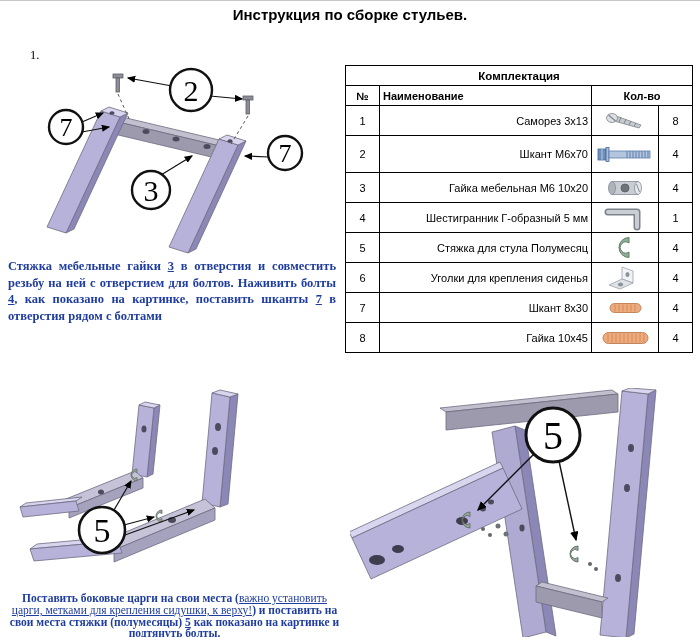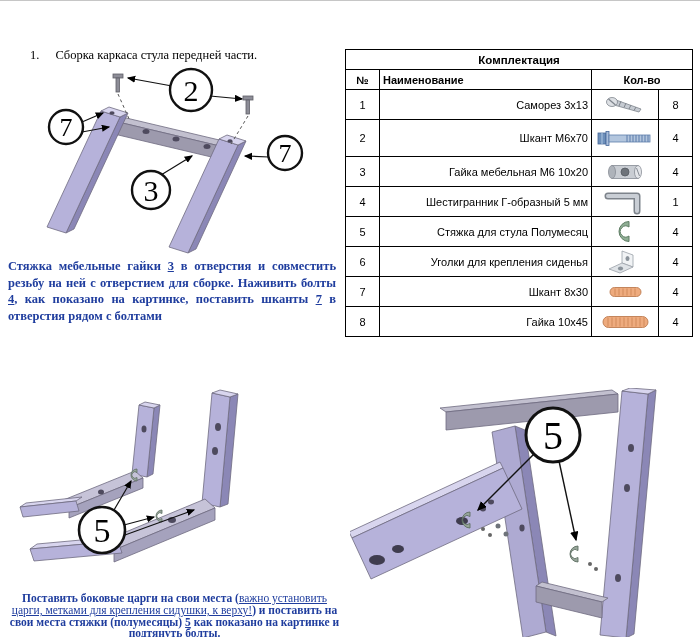--- a/index.html
+++ b/index.html
@@ -18,44 +18,44 @@
   .illus { position:absolute; }
   #illus1 { left:4px; top:60px; }
   #illus2 { left:4px; top:388px; }
   #illus3 { left:350px; top:387px; }
   .para { position:absolute; color:#1f3d9e; font-weight:bold; }
   .para1 { left:8px; top:257px; width:328px; font-size:12.5px; line-height:1.32; text-align:justify; }
   .para2 { left:6px; top:592px; width:337px; font-size:11.5px; line-height:11.8px; text-align:center; }
   .u { text-decoration:underline; }
   .bu { text-decoration:underline; font-weight:normal; }
   table.parts {
-    position:absolute; left:345px; top:48px; border-collapse:collapse;
+    position:absolute; left:345px; top:64px; border-collapse:collapse;
     font-family:"Liberation Sans", sans-serif; font-size:11px; color:#000;
   }
   table.parts td { border:1px solid #000; padding:0 3px; }
   td.t-title { text-align:center; font-weight:bold; font-size:11.5px; height:20px; }
   tr.head td { font-weight:bold; text-align:center; height:20px; font-size:11px; }
   td.num { width:34px; text-align:center; }
   td.nm  { width:212px; text-align:right; }
   td.ic  { width:66px; text-align:center; padding:1px 2px; }
   td.qt  { width:34px; text-align:center; }
   tr.row td { height:30px; }
   tr.row.tall td { height:37px; }
   .ic svg { display:block; margin:0 auto; }
   text.callout { font-family:"Liberation Serif", serif; fill:#000; }
 </style>
 </head>
 <body>
 
 <div class="page">
 
+  <div class="title">Инструкция по сборке стульев.</div>
 
   <div class="step1-heading">
     <span class="step-num">1.</span>
-    <span>Сборка каркаса стула передней части.</span>
   </div>
 
   <svg id="illus1" class="illus" width="334" height="196" viewBox="0 0 334 196">
     <defs>
       <marker id="ah1" markerWidth="8" markerHeight="8" refX="6" refY="3" orient="auto">
         <path d="M0,0 L7,3 L0,6 Z" fill="#000"></path>
       </marker>
     </defs>
 
     <g>
@@ -105,21 +105,21 @@
       <circle cx="281" cy="92" r="17"></circle>
     </g>
     <g text-anchor="middle">
       <text class="callout" x="187" y="40" font-size="30">2</text>
       <text class="callout" x="62" y="75" font-size="26">7</text>
       <text class="callout" x="147" y="140" font-size="30">3</text>
       <text class="callout" x="281" y="101" font-size="26">7</text>
     </g>
   </svg>
 
-  <div class="para para1"><span>Стяжка мебельные гайки </span><span class="u">3</span><span> в отверстия и совместить резьбу на ней с отверстием для сборке. Наживить болты </span><span class="u">4</span><span>, как показано на картинке, поставить шканты </span><span class="u">7</span><span> в отверстия рядом с болтами</span></div>
+  <div class="para para1"><span>Стяжка мебельные гайки </span><span class="u">3</span><span> в отверстия и совместить резьбу на ней с отверстием для болтов. Наживить болты </span><span class="u">4</span><span>, как показано на картинке, поставить шканты </span><span class="u">7</span><span> в отверстия рядом с болтами</span></div>
 
   <table class="parts">
     <tbody>
         <tr>
       <td colspan="4" class="t-title">Комплектация</td>
     </tr>
     <tr class="head">
       <td class="num">№</td>
       <td class="nm" style="text-align:left">Наименование</td>
       <td colspan="2">Кол-во</td>

